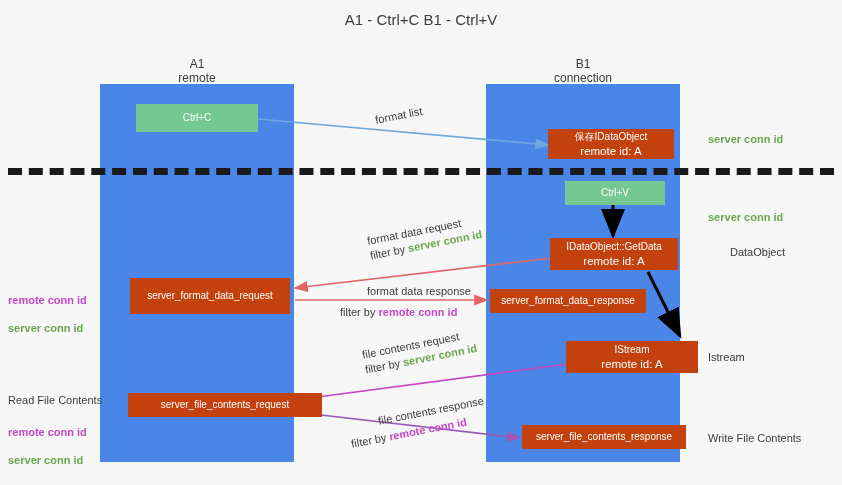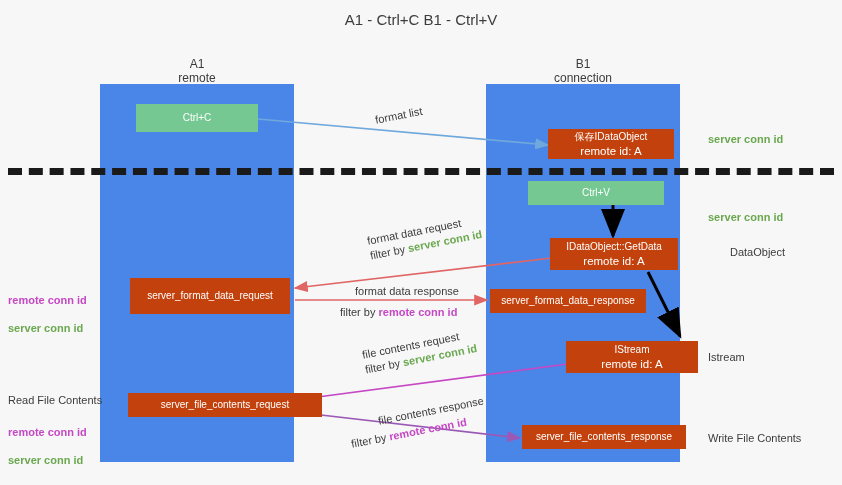--- a/index.html
+++ b/index.html
@@ -170,21 +170,21 @@
 
 <div class="node green" style="left:136px; top:104px; width:122px; height:28px;">
   <div class="node-l1">Ctrl+C</div>
 </div>
 
 <div class="node orange" style="left:548px; top:129px; width:126px; height:30px;">
   <div class="node-l1">保存IDataObject</div>
   <div class="node-l2">remote id: A</div>
 </div>
 
-<div class="node green" style="left:528px; top:181px; width:136px; height:24px;">
+<div class="node green" style="left:565px; top:181px; width:100px; height:24px;">
   <div class="node-l1">Ctrl+V</div>
 </div>
 
 <div class="node orange" style="left:550px; top:238px; width:128px; height:32px;">
   <div class="node-l1">IDataObject::GetData</div>
   <div class="node-l2">remote id: A</div>
 </div>
 
 <div class="node orange" style="left:130px; top:278px; width:160px; height:36px;">
   <div class="node-l1">server_format_data_request</div>
@@ -211,21 +211,21 @@
   <span>format list</span>
 </div>
 
 <div class="edge-label rot-neg12" style="left:366px; top:234px;">
   <div>format data request</div>
   <div>
     <span>filter by </span><span class="g">server conn id</span>
   </div>
 </div>
 
-<div class="edge-label" style="left:355px; top:284px;">
+<div class="edge-label" style="left:367px; top:284px;">
   <div>format data response</div>
 </div>
 <div class="edge-label" style="left:340px; top:305px;">
   <span>filter by </span><span class="m">remote conn id</span>
 </div>
 
 <div class="edge-label rot-neg12" style="left:361px; top:348px;">
   <div>file contents request</div>
   <div>
     <span>filter by </span><span class="g">server conn id</span>

